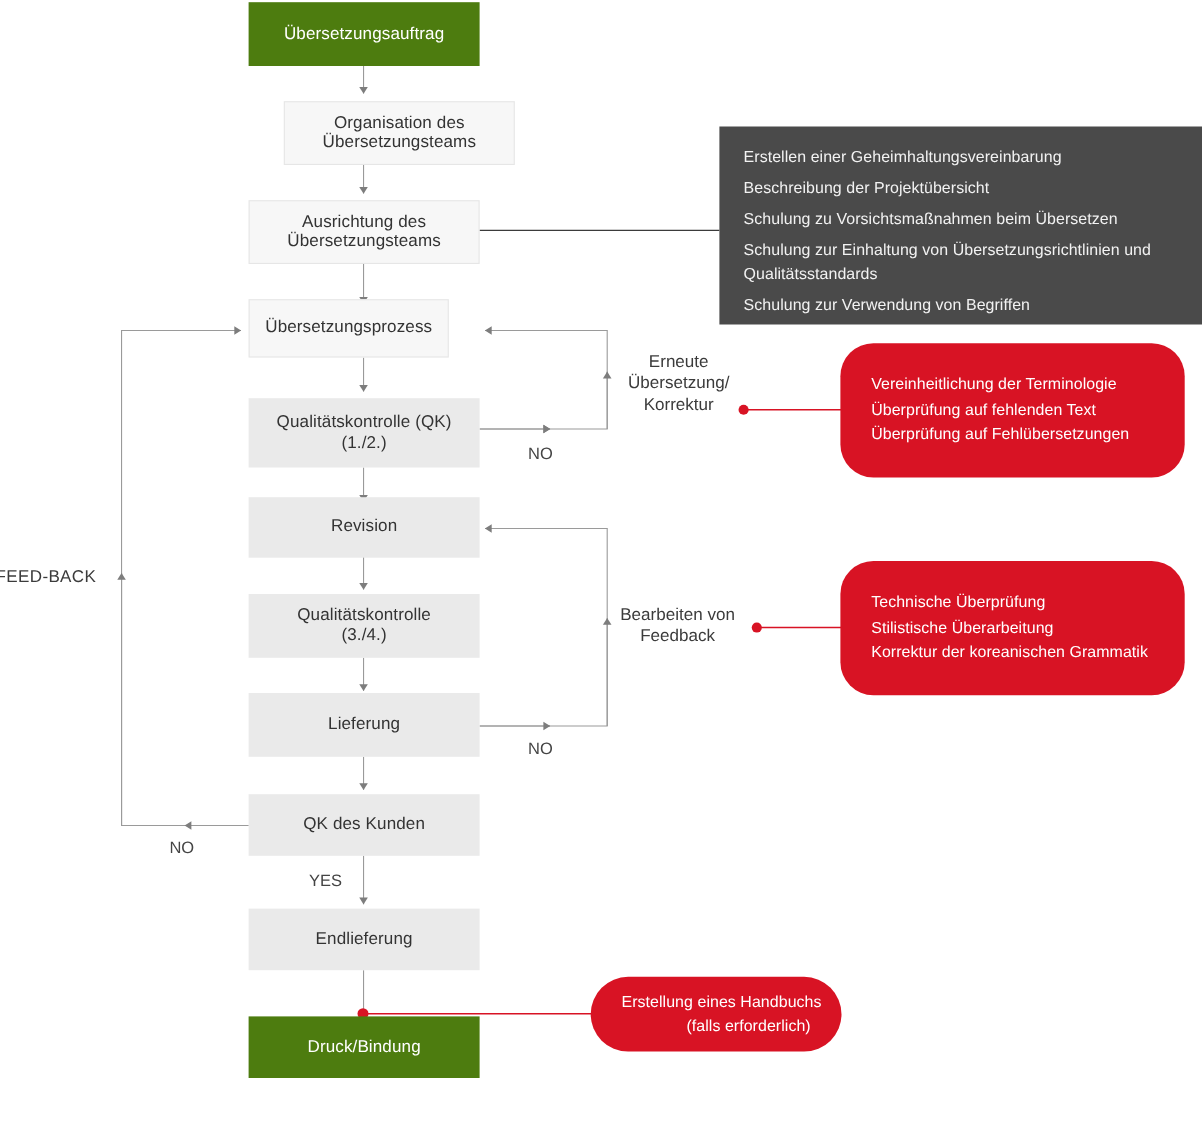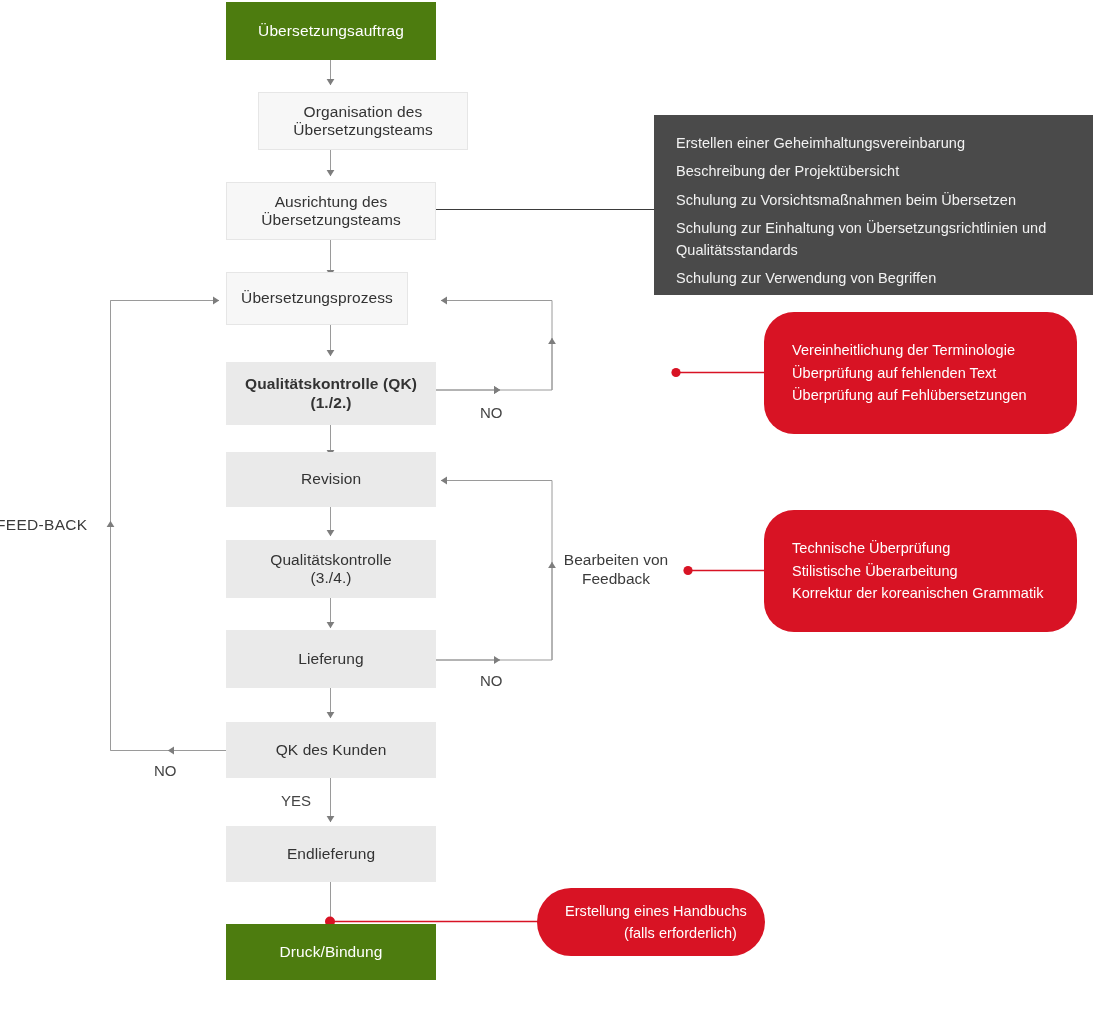--- a/index.html
+++ b/index.html
@@ -196,21 +196,21 @@
   <div class="node light" style="left:226px; top:182px; width:210px; height:58px;">
     <span class="label" style="white-space: pre-line;">Ausrichtung des
 Übersetzungsteams</span>
   </div>
 
   <div class="node light" style="left:226px; top:272px; width:182px; height:53px;">
     <span class="label">Übersetzungsprozess</span>
   </div>
 
   <div class="node shade" style="left:226px; top:362px; width:210px; height:63px;">
-    <span class="label" style="white-space: pre-line; font-weight: bold;">Qualitätskontrolle (QK)
+    <span class="label" style="white-space: pre-line;">Qualitätskontrolle (QK)
 (1./2.)</span>
   </div>
 
   <div class="node shade" style="left:226px; top:452px; width:210px; height:55px;">
     <span class="label">Revision</span>
   </div>
 
   <div class="node shade" style="left:226px; top:540px; width:210px; height:58px;">
     <span class="label" style="white-space: pre-line;">Qualitätskontrolle
 (3./4.)</span>
@@ -235,20 +235,23 @@
   <div class="edge-label small" style="left:480px; top:404px;">NO</div>
 
   <div class="edge-label small" style="left:480px; top:672px;">NO</div>
 
   <div class="edge-label small" style="left:154px; top:762px;">NO</div>
 
   <div class="edge-label small" style="left:281px; top:792px;">YES</div>
 
   <div class="edge-label feedback" style="left:-4px; top:516px;">FEED-BACK</div>
 
+  <div class="edge-label multiline" style="left: 562px; top: 320px; width: 110px; white-space: pre-line;">Erneute
+Übersetzung/
+Korrektur</div>
 
   <div class="edge-label multiline" style="left: 557px; top: 550px; width: 118px; white-space: pre-line;">Bearbeiten von
 Feedback</div>
 
   <div class="callout-dark" style="left:654px; top:115px; width:439px; height:180px;">
     <p class="cline">Erstellen einer Geheimhaltungsvereinbarung</p>
     <p class="cline">Beschreibung der Projektübersicht</p>
     <p class="cline">Schulung zu Vorsichtsmaßnahmen beim Übersetzen</p>
     <p class="cline">Schulung zur Einhaltung von Übersetzungsrichtlinien und Qualitätsstandards</p>
     <p class="cline">Schulung zur Verwendung von Begriffen</p>

